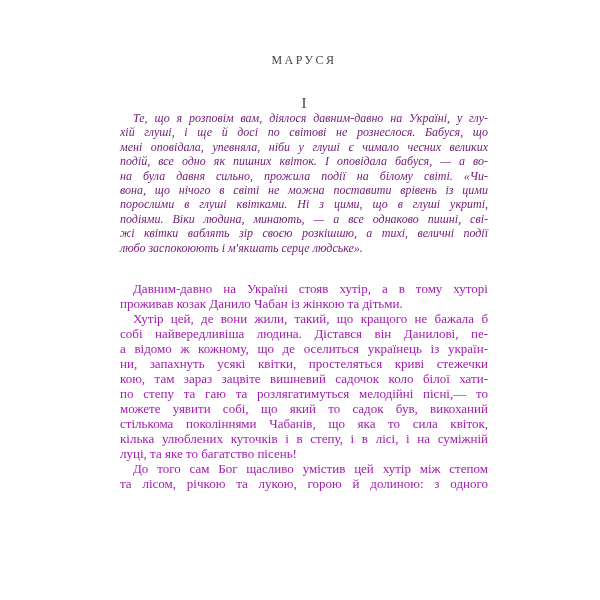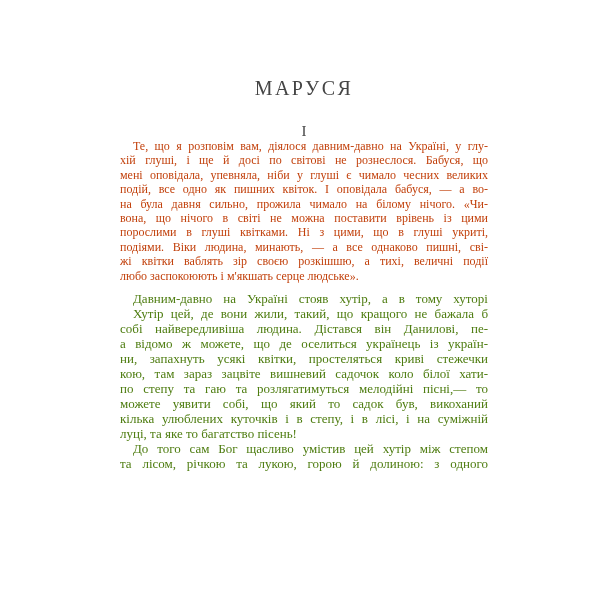--- a/index.html
+++ b/index.html
@@ -15,45 +15,46 @@
     color: #3d3d3d;
     overflow: hidden;
   }
   .page {
     position: absolute;
     left: 120px;
     top: 0;
     width: 368px;
   }
   .book-title {
-    margin-top: 80px;
+    margin-top: 52px;
     text-align: center;
-    font-size: 20px;
+    font-size: 12px;
     line-height: 16px;
     letter-spacing: 2.5px;
     color: #454545;
   }
   .chapter-numeral {
     margin-top: 28px;
     text-align: center;
     font-size: 15px;
     line-height: 15px;
     color: #454545;
   }
   .epigraph {
     margin-top: 20px;
+    font-style: italic;
     font-size: 12px;
     line-height: 14.4px;
-    color: #c2410c;
+    color: #701a75;
   }
   .body-text {
-    margin-top: 8px;
+    margin-top: 26px;
     font-size: 13px;
     line-height: 15px;
-    color: #4d7c0f;
+    color: #a21caf;
   }
   .line {
     text-align: justify;
     text-align-last: justify;
     white-space: normal;
   }
   .line.first {
     text-indent: 13px;
   }
   .line.last {
@@ -70,40 +71,42 @@
 
   <div class="book-title">МАРУСЯ</div>
 
   <div class="chapter-numeral">I</div>
 
   <div class="epigraph paragraph">
       <div class="line first">Те, що я розповім вам, діялося давним-давно на Україні, у глу-</div>
       <div class="line">хій глуші, і ще й досі по світові не рознеслося. Бабуся, що</div>
       <div class="line">мені оповідала, упевняла, ніби у глуші є чимало чесних великих</div>
       <div class="line">подій, все одно як пишних квіток. І оповідала бабуся, — а во-</div>
-      <div class="line">на була давня сильно, прожила чимало на білому нічого. «Чи-</div>
+      <div class="line">на була давня сильно, прожила події на білому світі. «Чи-</div>
       <div class="line">вона, що нічого в світі не можна поставити врівень із цими</div>
       <div class="line">порослими в глуші квітками. Ні з цими, що в глуші укриті,</div>
       <div class="line">подіями. Віки людина, минають, — а все однаково пишні, сві-</div>
       <div class="line">жі квітки ваблять зір своєю розкішшю, а тихі, величні події</div>
       <div class="line last">любо заспокоюють і м'якшать серце людське».</div>
     </div>
 
   <div class="body-text">
     <div class="paragraph">
         <div class="line first">Давним-давно на Україні стояв хутір, а в тому хуторі</div>
+        <div class="line last">проживав козак Данило Чабан із жінкою та дітьми.</div>
       </div>
     <div class="paragraph">
         <div class="line first">Хутір цей, де вони жили, такий, що кращого не бажала б</div>
         <div class="line">собі найвередливіша людина. Дістався він Данилові, пе-</div>
-        <div class="line">а відомо ж можете, що де оселиться українець із україн-</div>
+        <div class="line">а відомо ж кожному, що де оселиться українець із україн-</div>
         <div class="line">ни, запахнуть усякі квітки, простеляться криві стежечки</div>
         <div class="line">кою, там зараз зацвіте вишневий садочок коло білої хати-</div>
         <div class="line">по степу та гаю та розлягатимуться мелодійні пісні,— то</div>
         <div class="line">можете уявити собі, що який то садок був, викоханий</div>
+        <div class="line">стількома поколіннями Чабанів, що яка то сила квіток,</div>
         <div class="line">кілька улюблених куточків і в степу, і в лісі, і на суміжній</div>
         <div class="line last">луці, та яке то багатство пісень!</div>
       </div>
     <div class="paragraph">
         <div class="line first">До того сам Бог щасливо умістив цей хутір між степом</div>
         <div class="line">та лісом, річкою та лукою, горою й долиною: з одного</div>
       </div>
   </div>
 
 </div>

